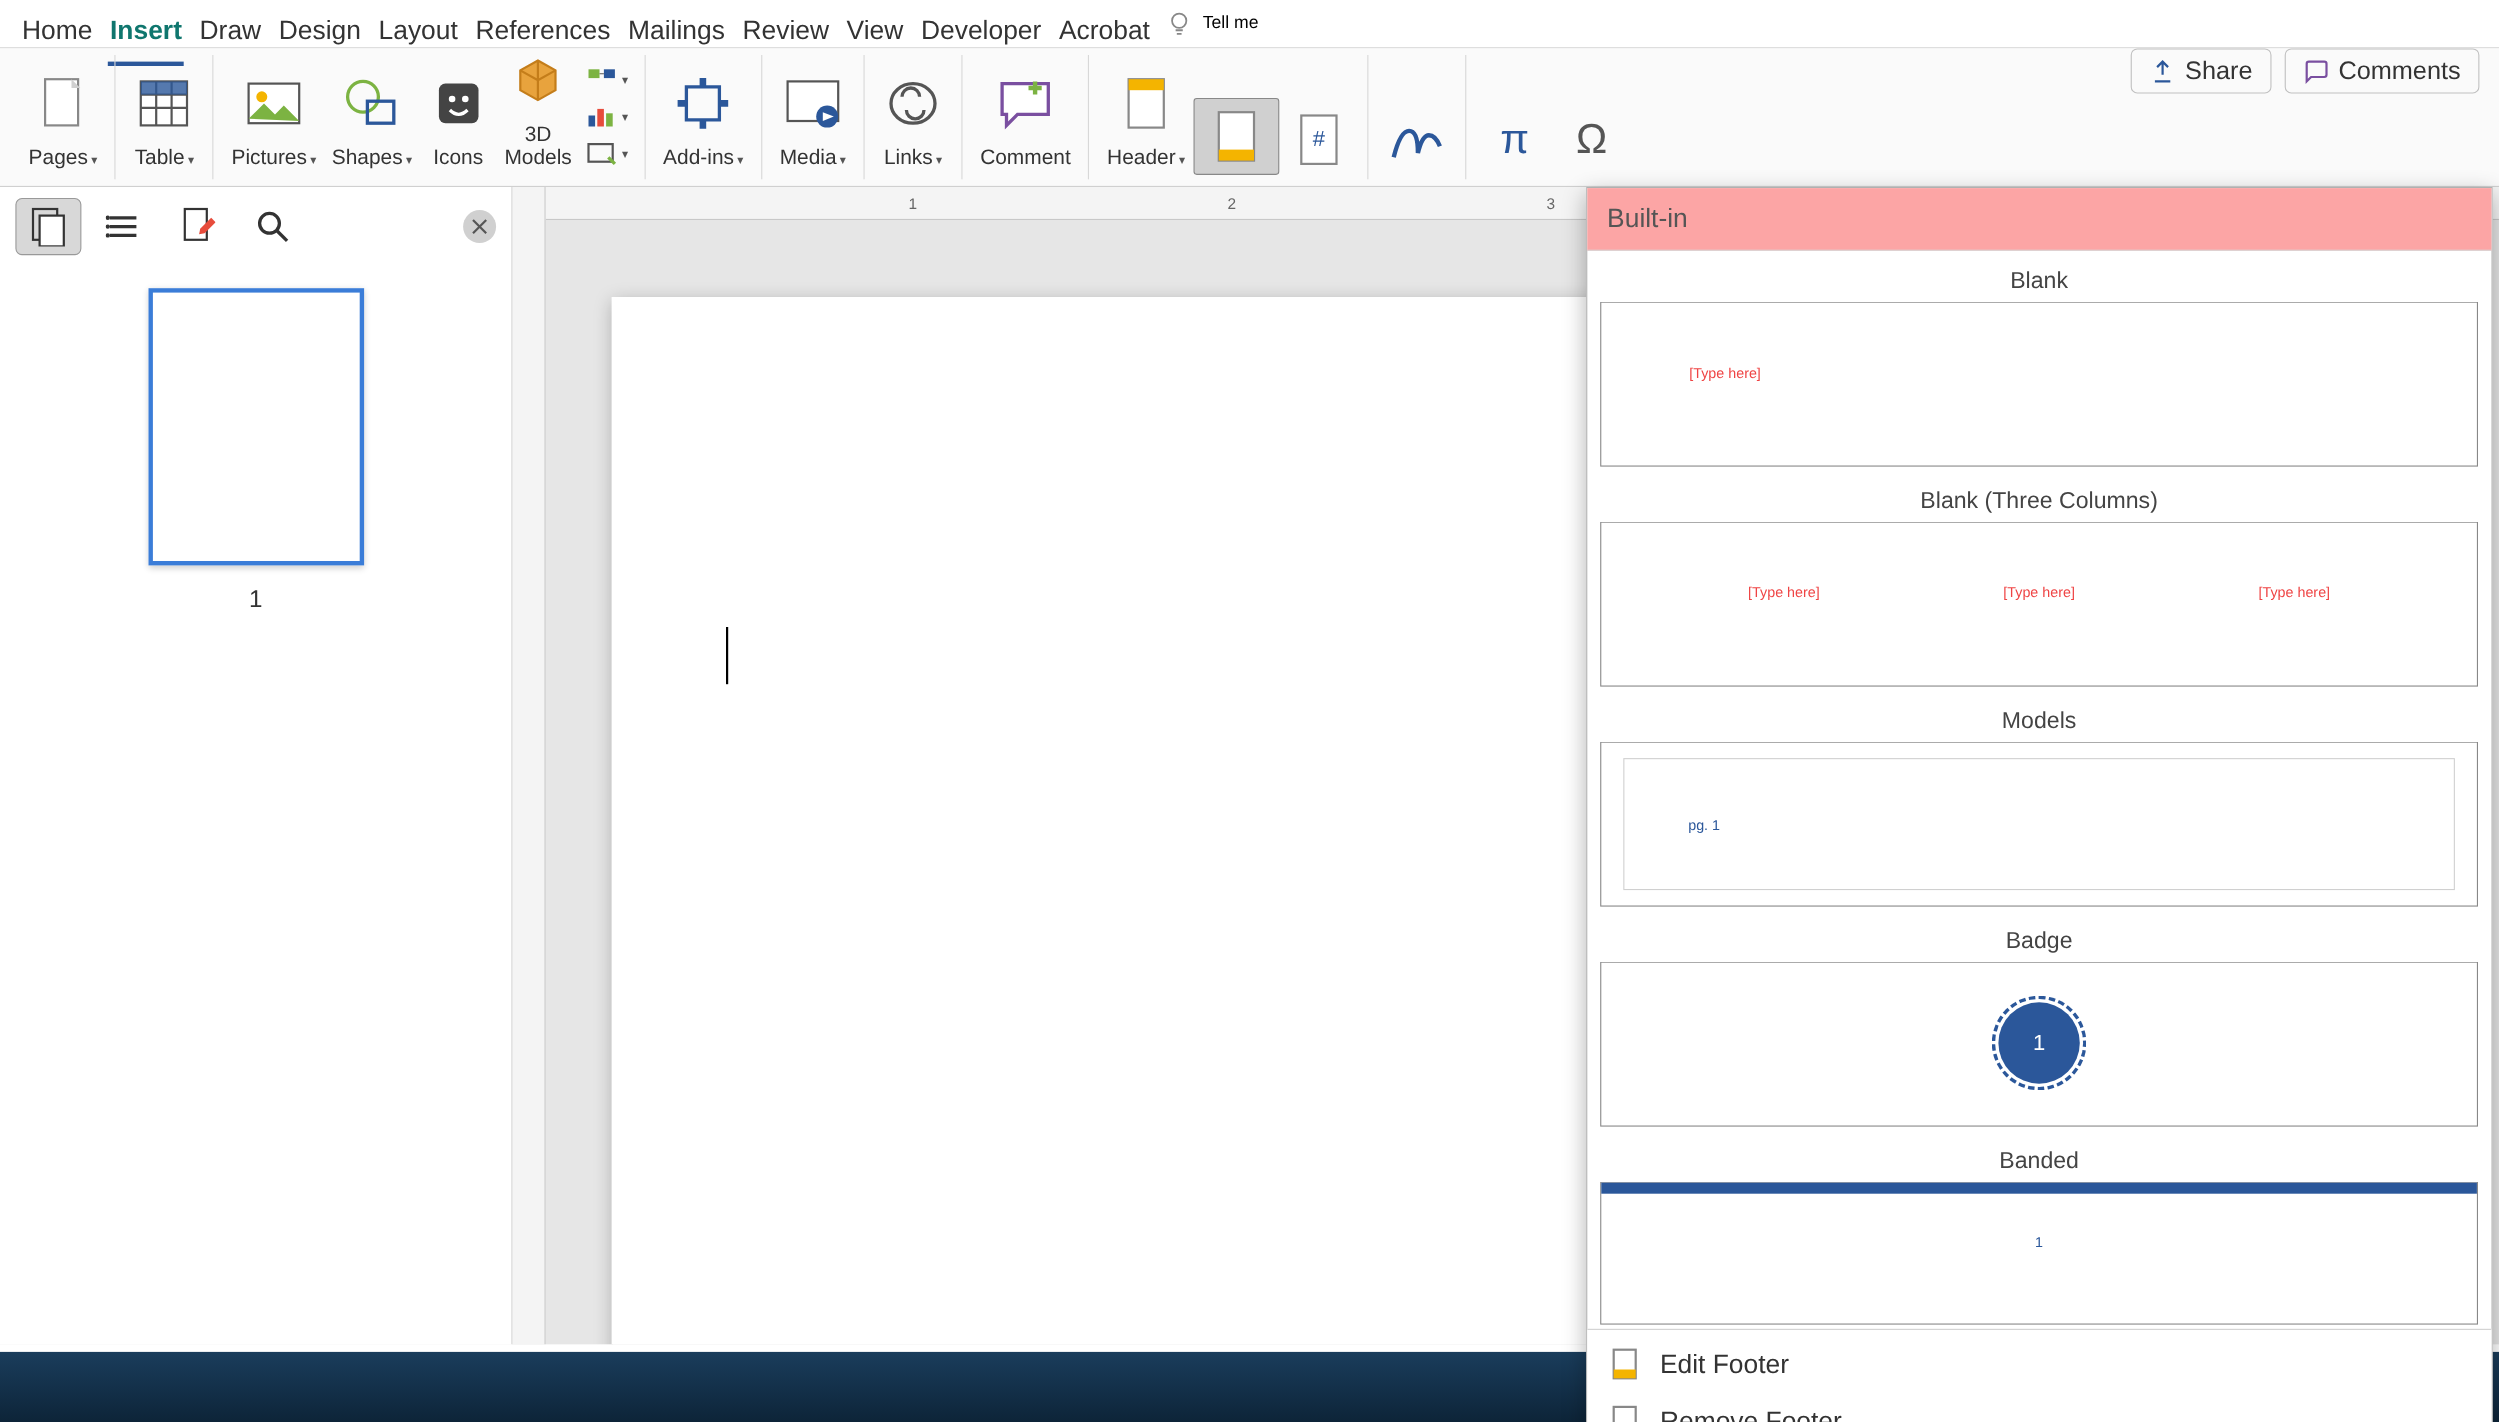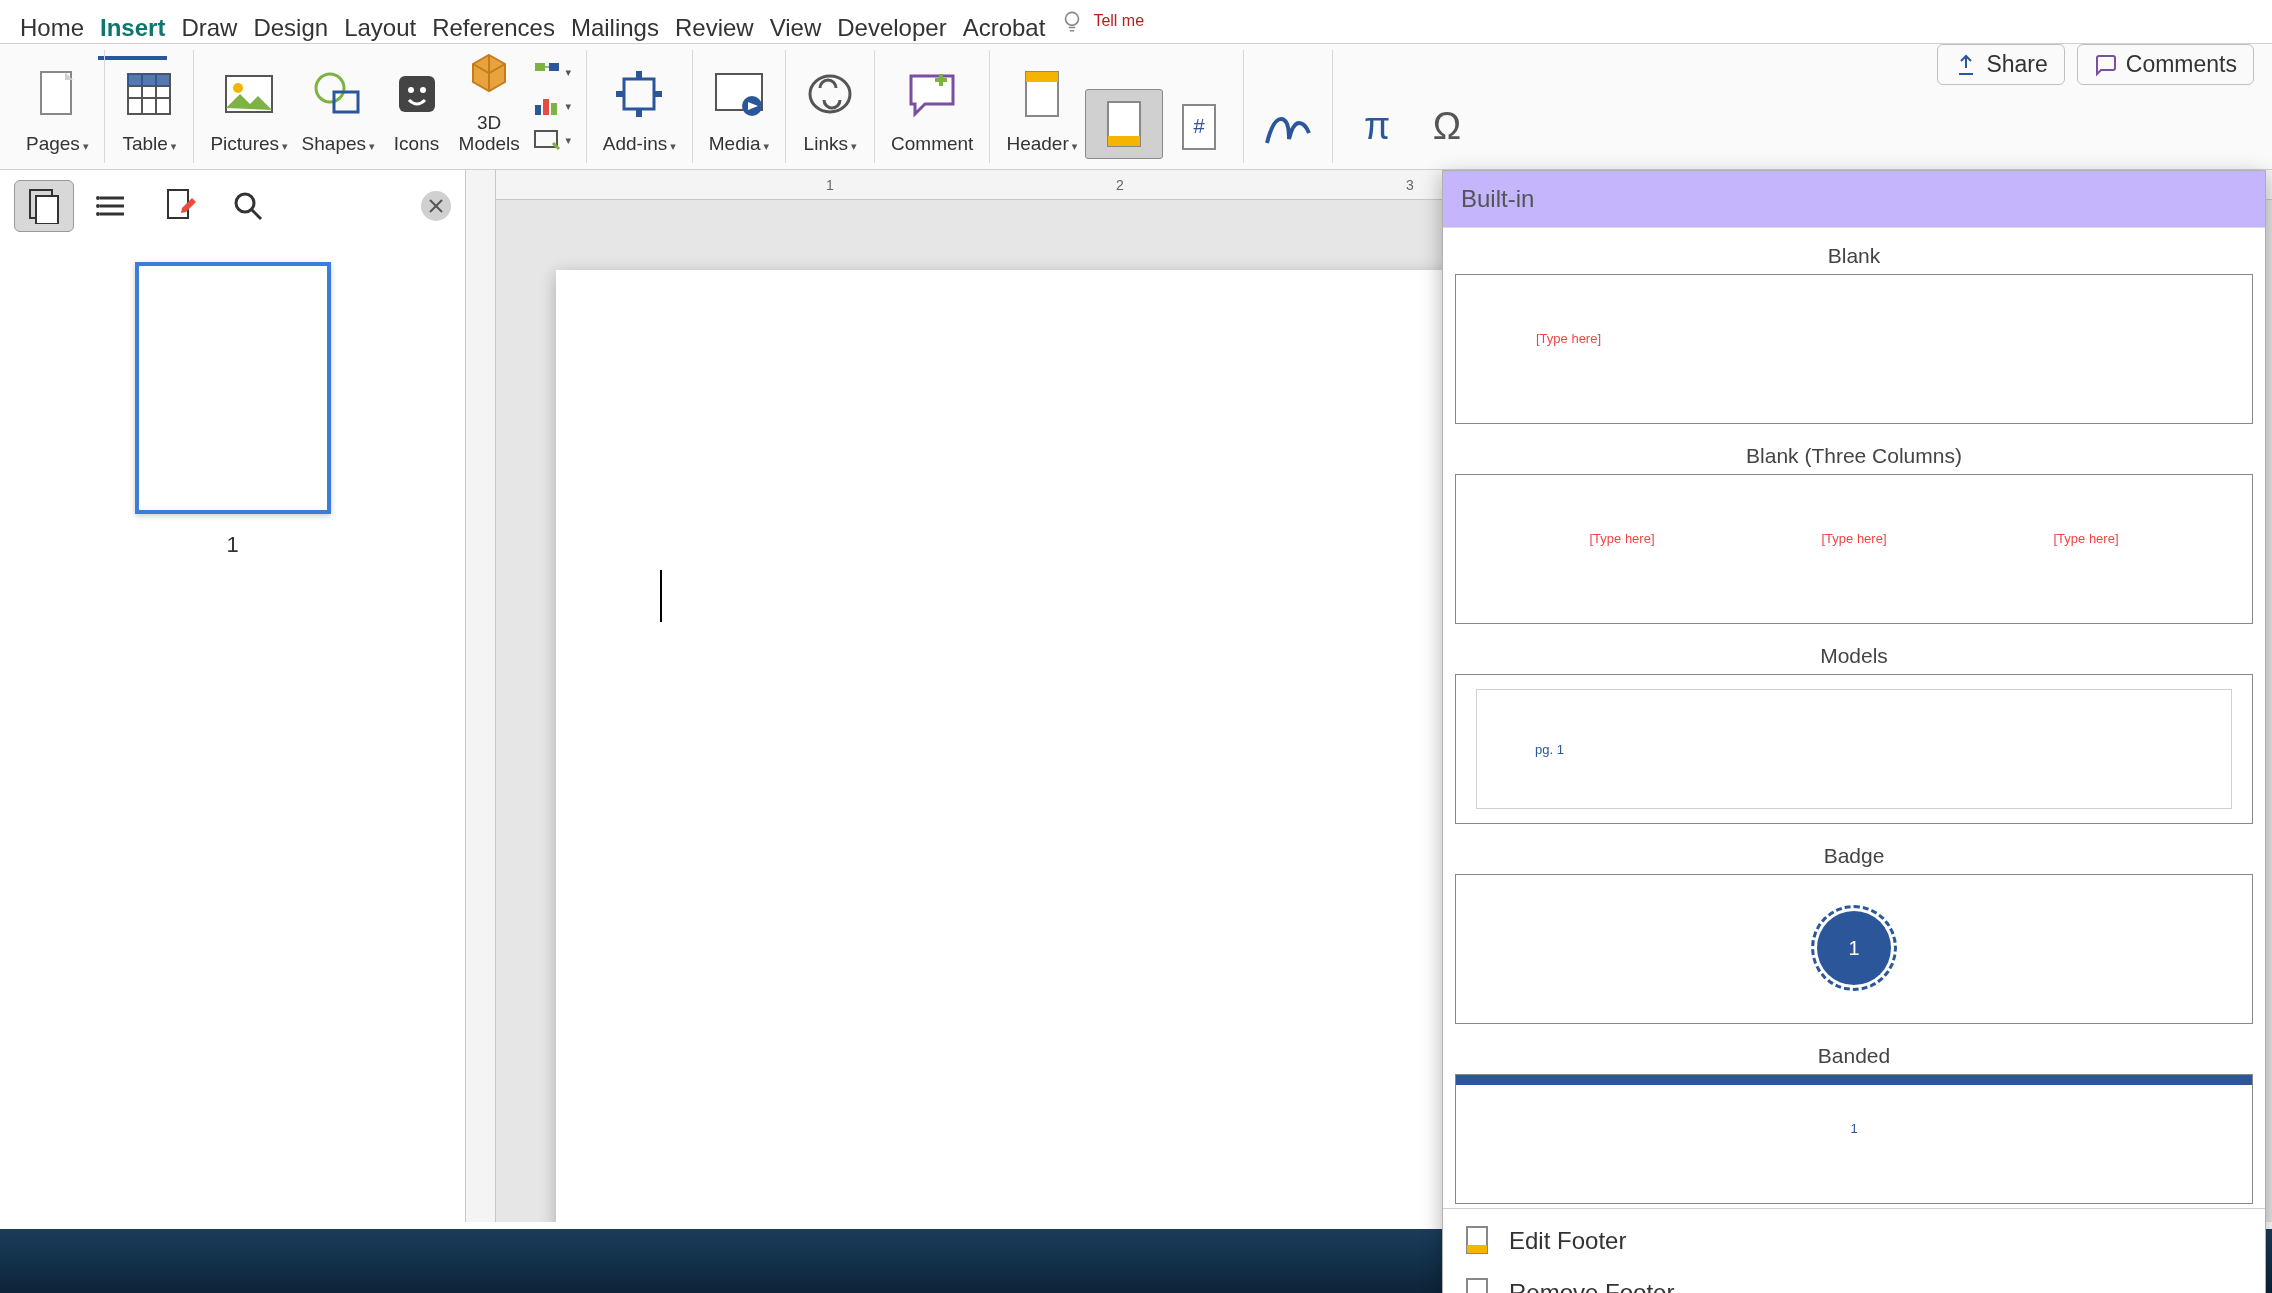--- a/index.html
+++ b/index.html
@@ -2,21 +2,21 @@
 <html><head>
   <meta charset="utf-8">
   <style>
     * { margin: 0; padding: 0; box-sizing: border-box; font-family: -apple-system, BlinkMacSystemFont, "Segoe UI", sans-serif; }
     body { background: #fff; overflow: hidden; width: 2272px; height: 1293px; }
     
     .tabs-bar { display: flex; align-items: flex-start; gap: 12px; padding: 8px 18px 0; height: 44px; border-bottom: 1px solid #d0d0d0; }
     .tab { font-size: 24px; color: #333; cursor: pointer; padding: 6px 2px 14px; }
     .tab.active { color: #0f766e; font-weight: 600; border-bottom: 4px solid #2b579a; }
     .tabs-spacer { flex: 1; }
-    .tellme { display: flex; align-items: center; gap: 8px; color: #b91c1c; }
+    .tellme { display: flex; align-items: center; gap: 8px; color: #000000; }
     .tellme svg { width: 26px; height: 26px; }
     .share-btn, .comments-btn { display: flex; align-items: center; gap: 8px; border: 1px solid #c0c0c0; border-radius: 6px; padding: 6px 16px; font-size: 23px; color: #333; cursor: pointer; margin-top: 36px; }
     .share-btn svg, .comments-btn svg { width: 24px; height: 24px; }
     
     .ribbon { display: flex; align-items: stretch; height: 126px; padding: 6px 10px; border-bottom: 1px solid #d0d0d0; gap: 0; background: #fafafa; }
     .group { display: flex; flex-direction: column; align-items: center; justify-content: flex-end; padding: 4px 10px; border-right: 1px solid #d8d8d8; }
     .group:last-child { border-right: none; }
     .big-btn { display: flex; flex-direction: column; align-items: center; gap: 12px; cursor: pointer; padding: 4px 6px; }
     .big-btn .icon-box { width: 56px; height: 56px; display: flex; align-items: center; justify-content: center; }
     .big-btn .lbl { font-size: 19px; color: #333; text-align: center; line-height: 1.1; }
@@ -40,21 +40,21 @@
     .ruler-h { height: 30px; background: #f4f4f4; border-bottom: 1px solid #c8c8c8; position: relative; font-size: 14px; color: #666; }
     .ruler-h .tick { position: absolute; top: 0; height: 100%; display: flex; align-items: center; }
     .ruler-v { width: 30px; background: #f4f4f4; border-right: 1px solid #c8c8c8; }
     
     .doc-area { flex: 1; display: flex; background: #e6e6e6; position: relative; }
     .doc-scroll { flex: 1; overflow: hidden; position: relative; }
     .page { position: absolute; left: 60px; top: 100px; width: 1360px; height: 1760px; background: #fff; box-shadow: 0 4px 16px rgba(0,0,0,0.25); }
     .cursor-blink { position: absolute; left: 104px; top: 300px; width: 2px; height: 52px; background: #000; }
     
     .footer-dropdown { position: absolute; right: 6px; top: 0; width: 824px; background: #fff; border: 1px solid #b0b0b0; box-shadow: 0 6px 20px rgba(0,0,0,0.3); z-index: 100; }
-    .dd-header { padding: 14px 18px; font-size: 24px; color: #555; border-bottom: 1px solid #d8d8d8; background: #c4b5fd; }
+    .dd-header { padding: 14px 18px; font-size: 24px; color: #555; border-bottom: 1px solid #d8d8d8; background: #fca5a5; }
     .dd-scroll { max-height: 980px; overflow-y: auto; padding: 8px; }
     .dd-scroll::-webkit-scrollbar { width: 20px; }
     .dd-scroll::-webkit-scrollbar-track { background: #f0f0f0; }
     .dd-scroll::-webkit-scrollbar-thumb { background: #b0b0b0; border-radius: 4px; }
     .dd-item-name { text-align: center; font-size: 21px; color: #444; padding: 8px 0 6px; }
     .dd-preview { border: 1px solid #888; margin: 0 4px 12px; background: #fff; height: 150px; position: relative; cursor: pointer; }
     .dd-preview-inner { position: absolute; left: 20px; right: 20px; top: 14px; bottom: 14px; border: 1px solid #d0d0d0; display: flex; align-items: center; }
     .dd-preview .ph { font-size: 13px; color: #ef4444; }
     .dd-preview .cols { display: flex; width: 100%; justify-content: space-around; padding: 0 50px; }
     .dd-preview .pgnum { font-size: 13px; color: #2b579a; margin-left: 58px; }

